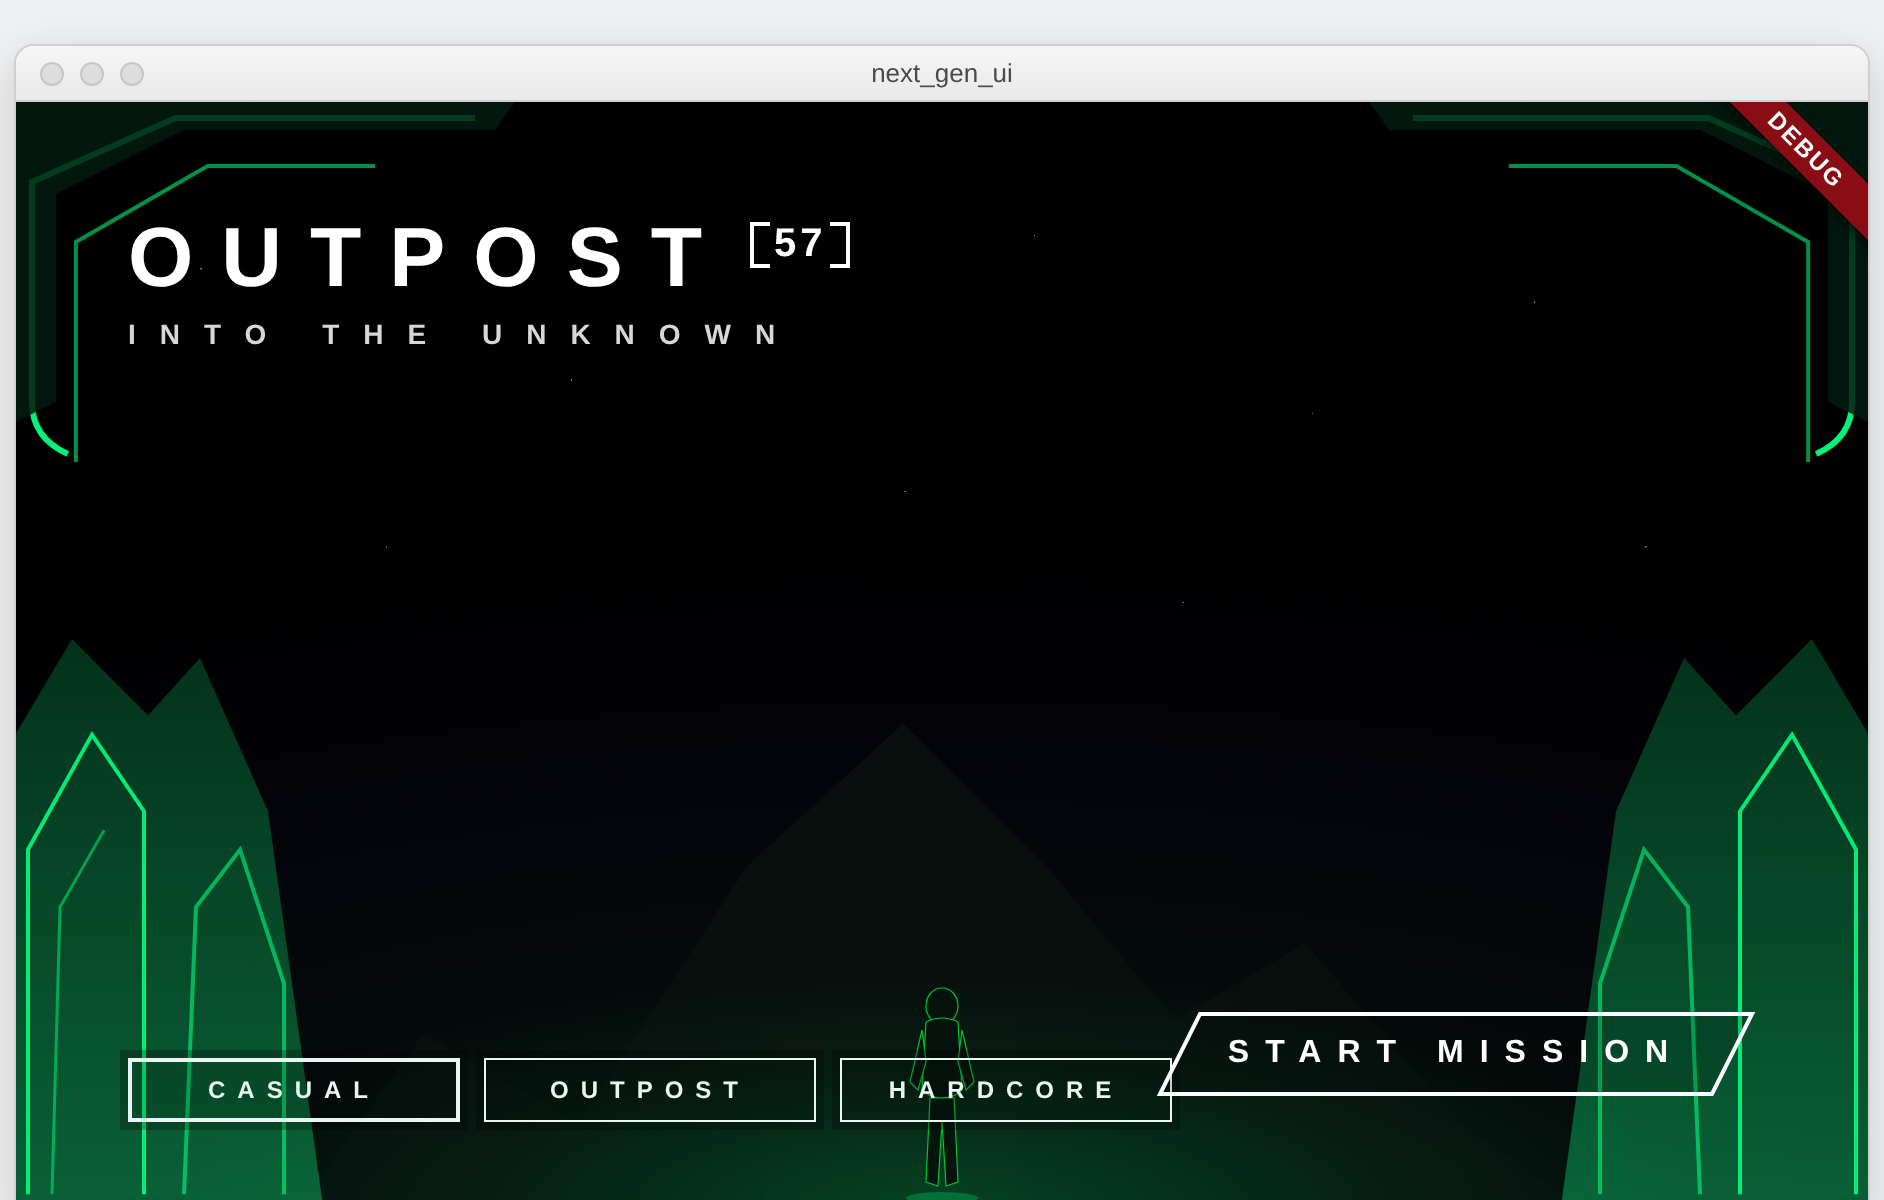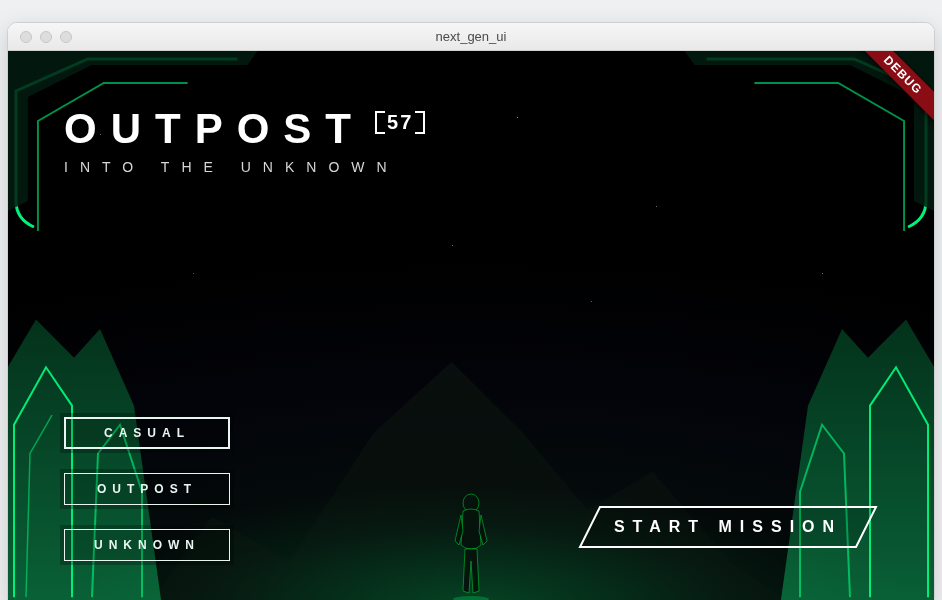--- a/index.html
+++ b/index.html
@@ -106,28 +106,28 @@
     color:#fff;
   }
   .title-badge::before, .title-badge::after {
     content:""; position:absolute; width:8px; height:70%;
     border:2px solid #fff;
   }
   .title-badge::before { left:-4px; top:2px; border-right:none; }
   .title-badge::after  { right:-4px; top:2px; border-left:none; }
   .subtitle {
     margin-top: 6px;
-    font-size: 14px; letter-spacing: 12px; font-weight: 400;
+    font-size: 14px; letter-spacing: 12px; font-weight: 700;
     color: #d7d7d7;
   }
 
   
   .diff-col {
     position: absolute; left: 56px; bottom: 46px;
-    display: flex; flex-direction: column; gap: 24px;
+    display: flex; flex-direction: row; gap: 12px;
   }
   .diff-btn {
     width: 166px; height: 32px;
     display:flex; align-items:center; justify-content:center;
     border: 2px solid #e8f6ef; color:#e8f6ef; background: rgba(0,0,0,.15);
     font-size: 12px; font-weight: 700; letter-spacing: 6px;
     box-shadow: 0 0 0 4px rgba(0,0,0,.25);
     cursor: pointer;
   }
   .diff-btn.thin { border-width: 1.5px; }
@@ -238,21 +238,21 @@
     </div>
 
     <div class="diff-col">
       <div class="diff-btn">
         <span>CASUAL</span>
       </div>
       <div class="diff-btn thin">
         <span>OUTPOST</span>
       </div>
       <div class="diff-btn thin">
-        <span>UNKNOWN</span>
+        <span>HARDCORE</span>
       </div>
     </div>
 
     <div class="start-btn">
       <svg viewBox="0 0 300 44">
         <polygon points="22,2 298,2 278,42 2,42" fill="rgba(0,0,0,.15)" stroke="#fff" stroke-width="2"></polygon>
       </svg>
       <span class="lbl">START MISSION</span>
     </div>
 

